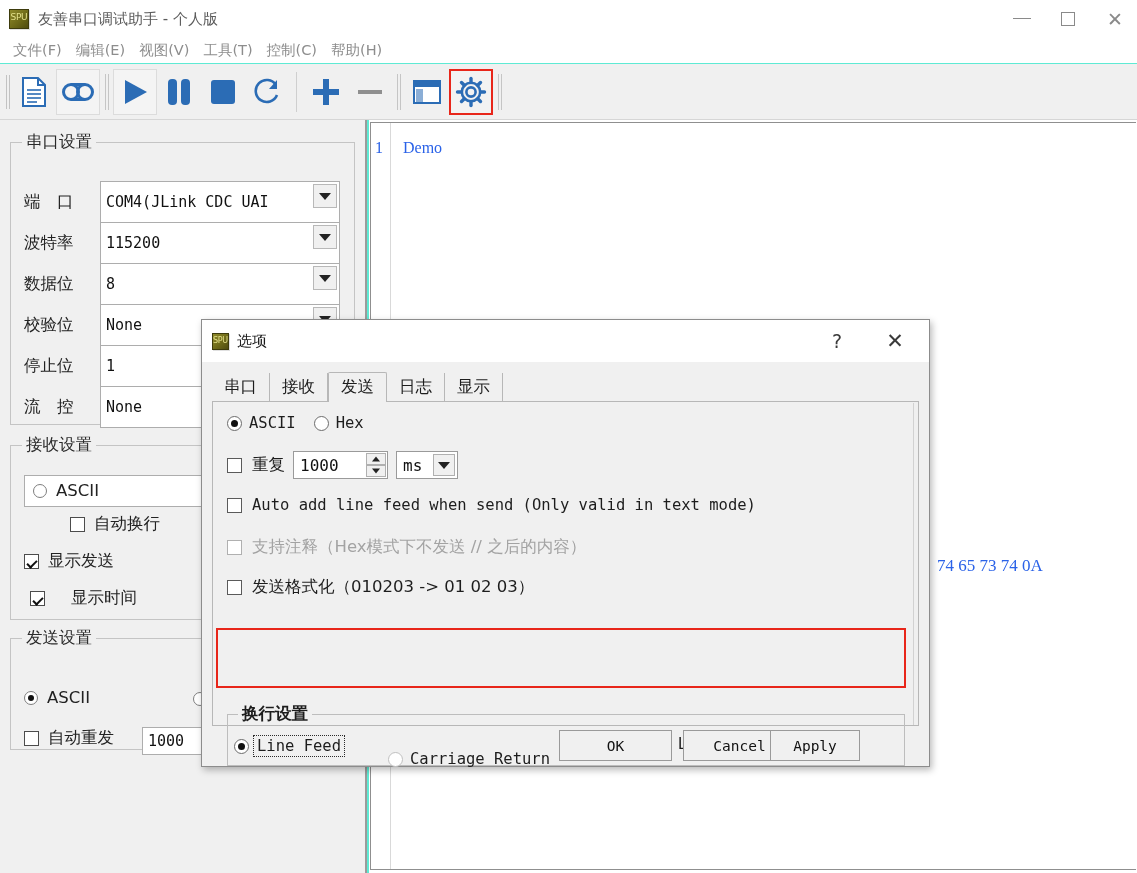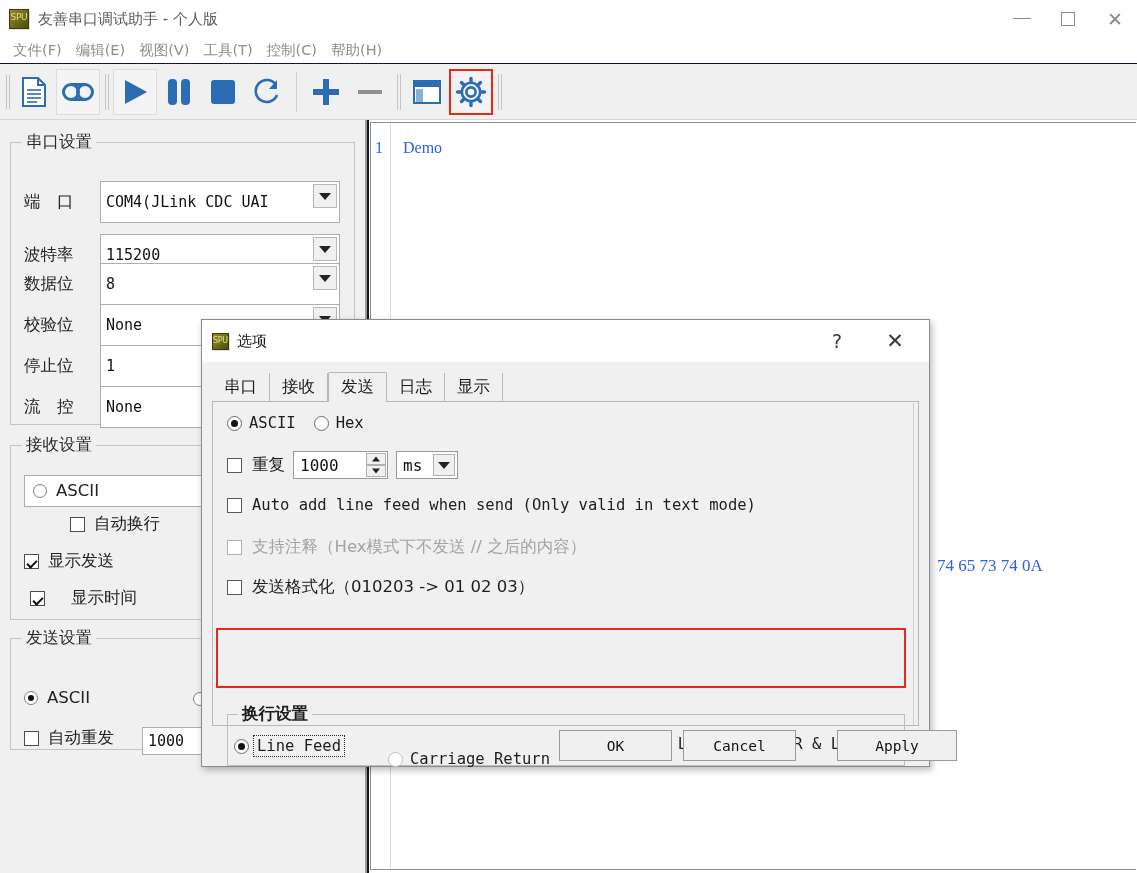--- a/index.html
+++ b/index.html
@@ -4,21 +4,21 @@
 <style>
   * { box-sizing: border-box; }
   html, body {
     margin: 0; padding: 0;
     width: 1137px; height: 873px;
     overflow: hidden;
     background: #ffffff;
     font-family: "Liberation Sans", "DejaVu Sans", sans-serif;
     -webkit-font-smoothing: antialiased;
   }
-  #app { position: relative; width: 1137px; height: 873px; background: #0f172a; }
+  #app { position: relative; width: 1137px; height: 873px; background: #5eead4; }
 
   
   .titlebar {
     position: absolute; left: 0; top: 0; width: 1137px; height: 38px;
     background: #ffffff; display: flex; align-items: center;
   }
   .app-icon {
     width: 20px; height: 20px; margin-left: 9px; margin-right: 9px;
     background: linear-gradient(135deg, #8f8a2a 0%, #6e6a18 55%, #4e4b10 100%);
     border: 1px solid #3d3b0c;
@@ -408,21 +408,21 @@
     <div class="gbox" style="left:10px; top:22px; width:345px; height:283px;">
       <div class="gtitle">串口设置</div>
     </div>
     <div class="frow" style="left:24px; top:53px;">
       <div class="flabel" style="width:76px;">端　口</div>
       <div class="combo" style="width:240px;">
         <div class="val">COM4(JLink CDC UAI</div>
         <div class="arrow"></div>
       </div>
     </div>
-    <div class="frow" style="left:24px; top:106px;">
+    <div class="frow" style="left:24px; top:94px;">
       <div class="flabel" style="width:76px;">波特率</div>
       <div class="combo" style="width:240px;">
         <div class="val">115200</div>
         <div class="arrow"></div>
       </div>
     </div>
     <div class="frow" style="left:24px; top:135px;">
       <div class="flabel" style="width:76px;">数据位</div>
       <div class="combo" style="width:240px;">
         <div class="val">8</div>
@@ -577,19 +577,19 @@
         <div class="dlg-line" style="left:534px; top:20px;">
           <span class="dlg-rb dim"></span>
           <span class="dlg-text mono">NR &amp; LF</span>
         </div>
       </div>
     </div>
 
     <div class="dlg-footer">
       <div class="dbtn" style="left:357px; width:113px;">OK</div>
       <div class="dbtn" style="left:481px; width:113px;">Cancel</div>
-      <div class="dbtn" style="left:635px; width:120px;">Apply</div>
+      <div class="dbtn" style="left:568px; width:90px;">Apply</div>
     </div>
   </div>
 
   <div class="redbox"></div>
 
 </div>
 
 </body></html>

